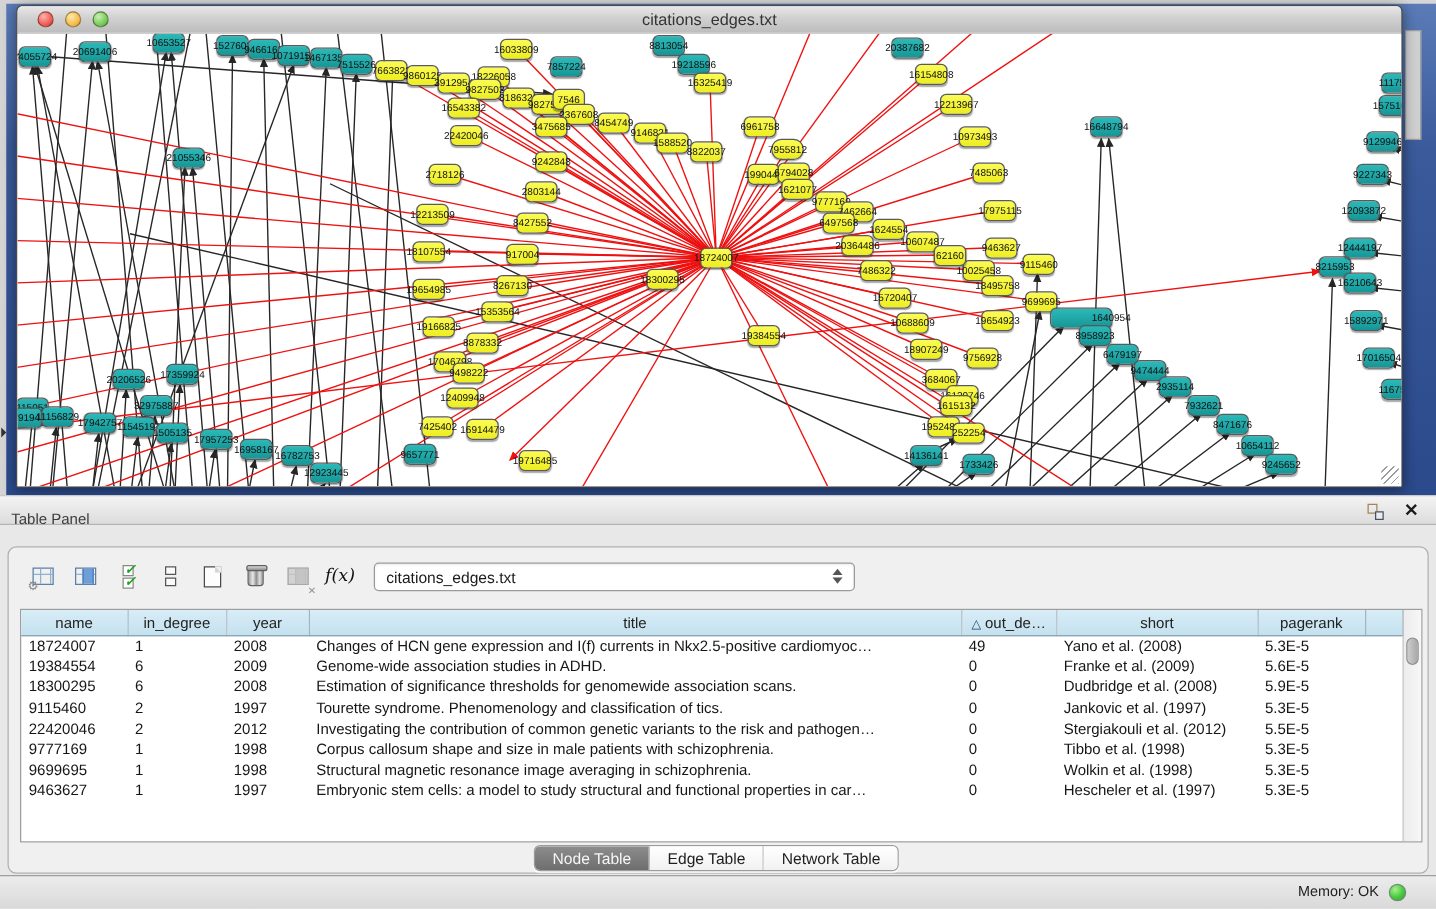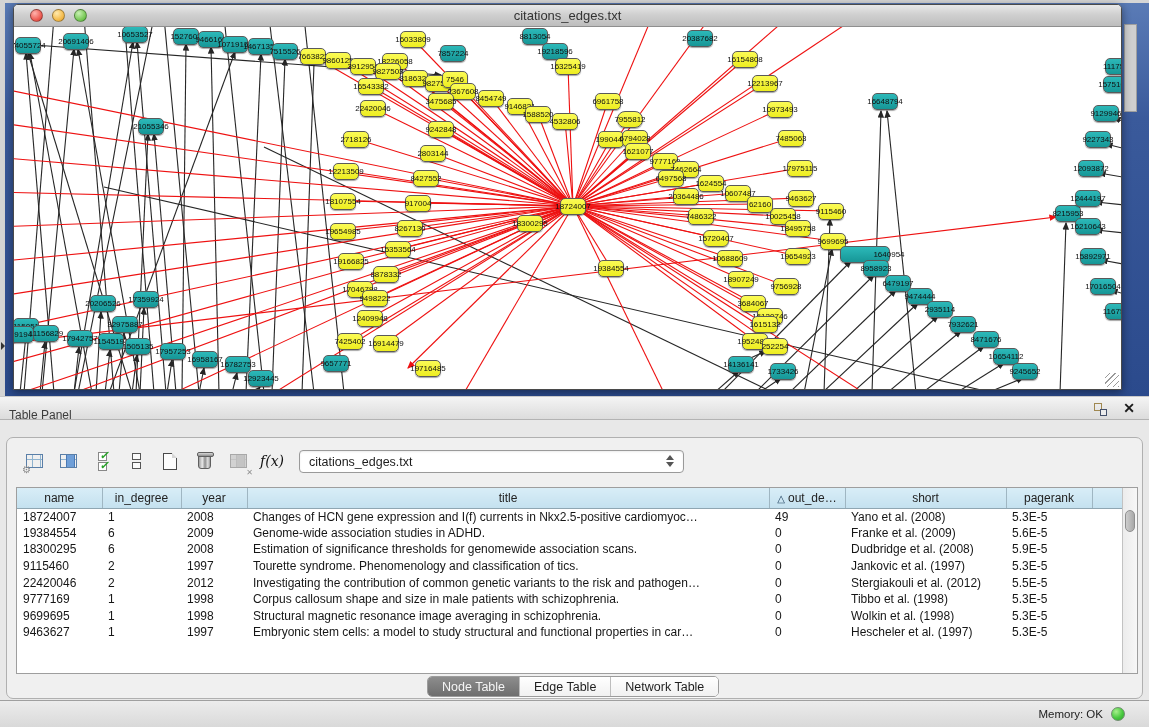--- a/index.html
+++ b/index.html
@@ -381,21 +381,21 @@
         <div class="gnode ny" style="left: 464px; top: 63px;">
           <span>8454749</span>
         </div>
         <div class="gnode ny" style="left: 493px; top: 71px;">
           <span>9146821</span>
         </div>
         <div class="gnode ny" style="left: 511px; top: 79px;">
           <span>1588520</span>
         </div>
         <div class="gnode ny" style="left: 538px; top: 86px;">
-          <span>4532806</span>
+          <span>8822037</span>
         </div>
         <div class="gnode ny" style="left: 414px; top: 94px;">
           <span>9242848</span>
         </div>
         <div class="gnode ny" style="left: 406px; top: 118px;">
           <span>2803144</span>
         </div>
         <div class="gnode ny" style="left: 399px; top: 143px;">
           <span>8427552</span>
         </div>
@@ -452,21 +452,21 @@
         </div>
         <div class="gnode nt" style="left: 309px; top: 328px;">
           <span>9657771</span>
         </div>
         <div class="gnode ny" style="left: 546px; top: 171px;">
           <span>18724007</span>
         </div>
         <div class="gnode ny" style="left: 503px; top: 188px;">
           <span>18300295</span>
         </div>
-        <div class="gnode nt" style="left: 673px; top: 3px; text-align: right;">
+        <div class="gnode nt" style="left: 699px; top: 3px; text-align: right;">
           <span>20387682</span>
         </div>
         <div class="gnode ny" style="left: 718px; top: 24px;">
           <span>16154808</span>
         </div>
         <div class="gnode ny" style="left: 738px; top: 48px;">
           <span>12213967</span>
         </div>
         <div class="gnode ny" style="left: 753px; top: 74px;">
           <span>10973493</span>
@@ -530,21 +530,21 @@
         </div>
         <div class="gnode ny" style="left: 711px; top: 158px;">
           <span>10607487</span>
         </div>
         <div class="gnode ny" style="left: 733px; top: 169px;">
           <span>62160</span>
         </div>
         <div class="gnode ny" style="left: 674px; top: 181px;">
           <span>7486322</span>
         </div>
-        <div class="gnode ny" style="left: 689px; top: 203px; border-radius: 6px;">
+        <div class="gnode ny" style="left: 689px; top: 203px;">
           <span>15720407</span>
         </div>
         <div class="gnode ny" style="left: 703px; top: 223px;">
           <span>10688609</span>
         </div>
         <div class="gnode ny" style="left: 584px; top: 233px;">
           <span>19384554</span>
         </div>
         <div class="gnode ny" style="left: 714px; top: 244px;">
           <span>18907249</span>

